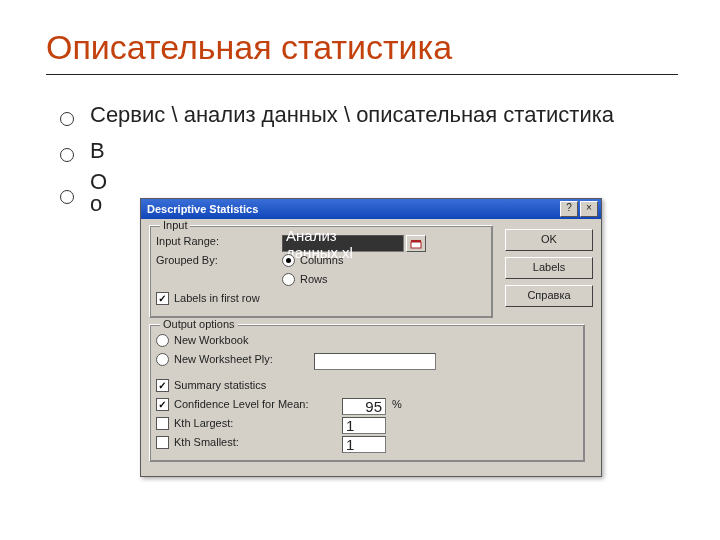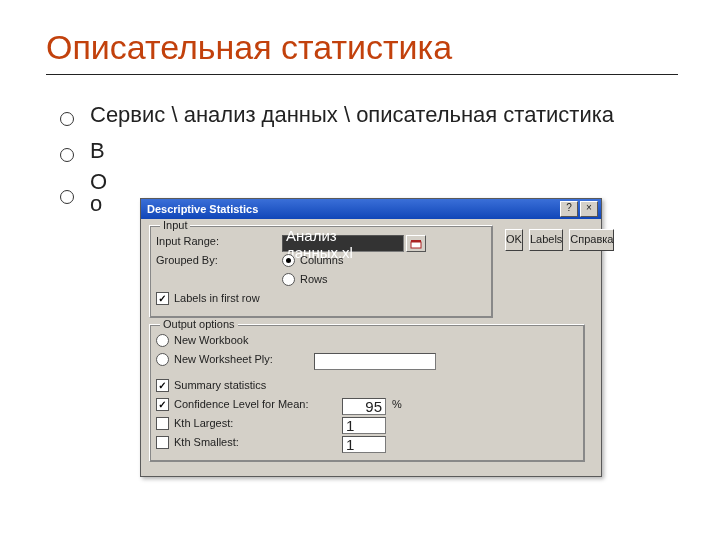--- a/index.html
+++ b/index.html
@@ -23,21 +23,21 @@
   .row{display:flex;align-items:flex-start;height:18px;margin:1px 0}
   .lbl{flex:0 0 126px}
   .radio,.chk{width:11px;height:11px;border:1px solid #555;background:#fff;margin-right:5px;display:inline-flex;align-items:center;justify-content:center;font-size:9px;line-height:9px}
   .radio{border-radius:50%}
   .radio.sel::after{content:"";width:5px;height:5px;background:#000;border-radius:50%}
   .chk.sel::after{content:"✓";font-size:10px;font-weight:bold;color:#000}
   .txt{height:15px;background:#fff;border:1px solid #7a7a7a;border-top-color:#555;border-left-color:#555;font-size:15px;padding:0 3px;display:inline-flex;align-items:center}
   .txt.dark{background:#333;color:#fff}
   .refbtn{width:18px;height:15px;background:#d4d0c8;border:1px solid #fff;border-right-color:#555;border-bottom-color:#555;margin-left:2px;display:inline-flex;align-items:center;justify-content:center}
   .refbtn svg{width:12px;height:10px}
-  .btncol{position:absolute;right:8px;top:10px;width:88px;display:flex;flex-direction:row;gap:6px}
+  .btncol{position:absolute;right:8px;top:10px;width:88px;display:flex;flex-direction:column;gap:6px}
   .winbtn{height:20px;background:#d4d0c8;border:1px solid #fff;border-right-color:#404040;border-bottom-color:#404040;text-align:center;font-size:11px;line-height:18px}
 </style>
 </head>
 <body>
 
 <div class="slide">
   <div class="title">Описательная статистика</div>
   <div class="hr"></div>
 
   <div class="bullets">

